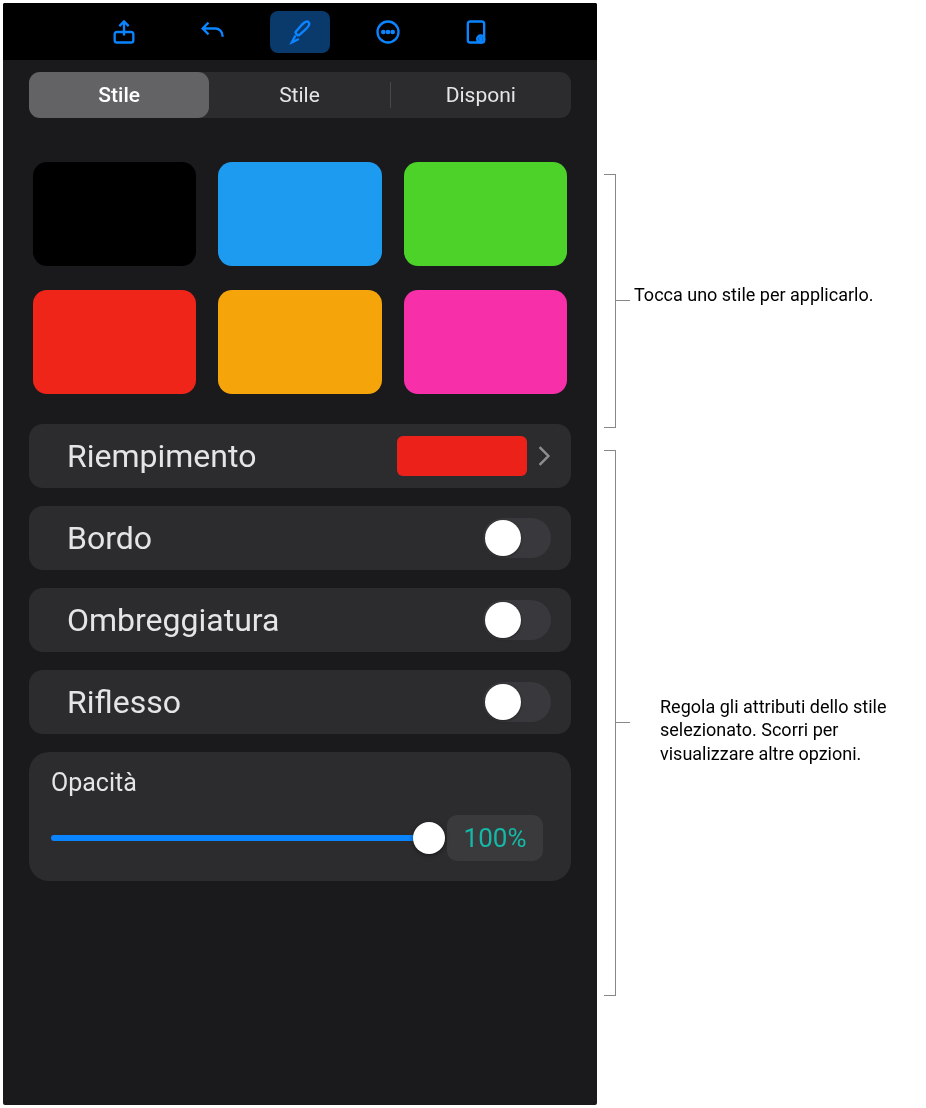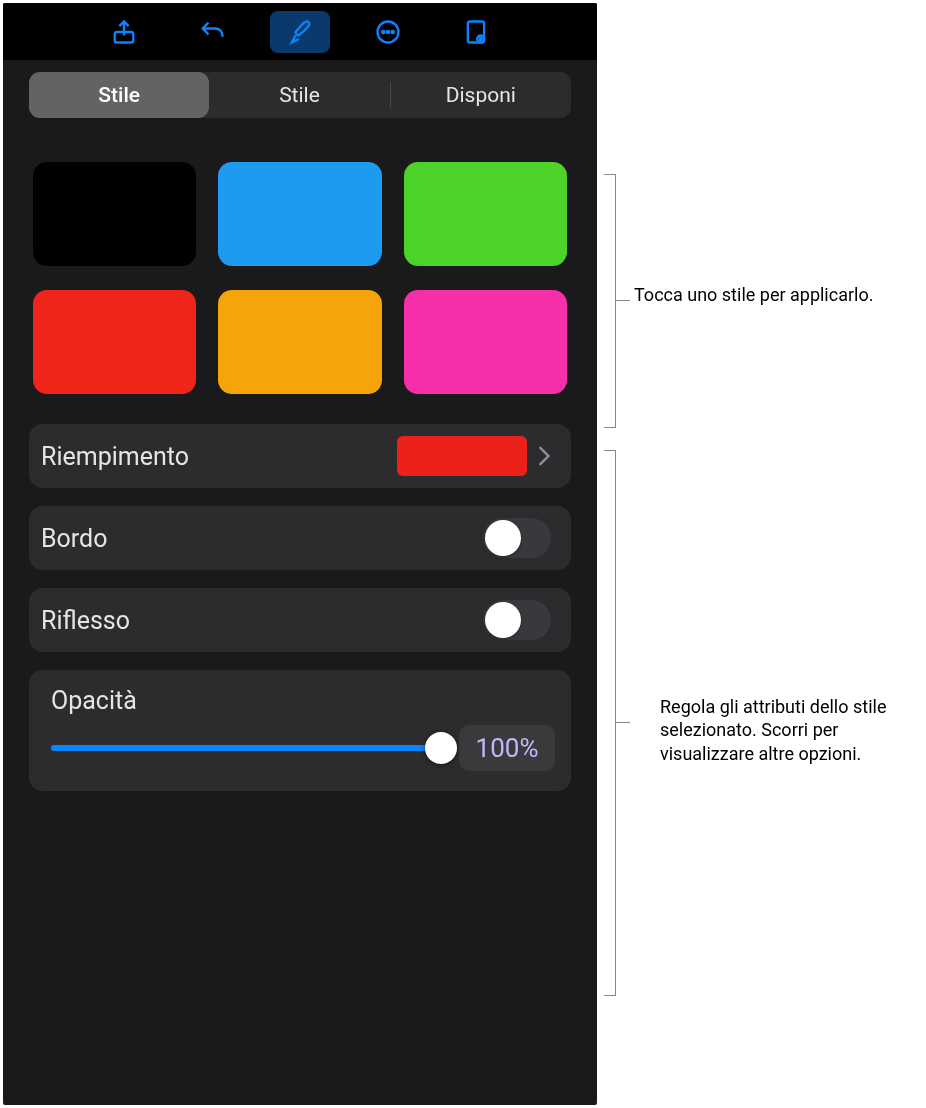--- a/index.html
+++ b/index.html
@@ -86,23 +86,23 @@
     display: flex;
     flex-direction: column;
     gap: 18px;
   }
   .option-row {
     background: #2c2c2e;
     border-radius: 14px;
     min-height: 64px;
     display: flex;
     align-items: center;
-    padding: 0 20px 0 12px;
+    padding: 0 20px 0 38px;
     color: #e5e5e7;
-    font-size: 25px;
+    font-size: 32px;
   }
   .option-row .row-label { flex: 1; }
   .fill-swatch {
     width: 130px;
     height: 40px;
     border-radius: 6px;
     margin-right: 10px;
   }
   .chevron {
     color: #8e8e93;
@@ -122,27 +122,27 @@
     width: 36px;
     height: 36px;
     background: #fff;
     border-radius: 50%;
     top: 2px;
     left: 2px;
     box-shadow: 0 1px 3px rgba(0,0,0,.4);
   }
   .opacity-row {
     background: #2c2c2e;
-    border-radius: 14px;
-    padding: 16px 16px 20px 22px;
+    border-radius: 20px;
+    padding: 16px 28px 20px 22px;
     color: #e5e5e7;
     font-size: 25px;
     display: flex;
     flex-direction: column;
-    gap: 10px;
+    gap: 18px;
   }
   .slider-line {
     display: flex;
     align-items: center;
     gap: 18px;
   }
   .slider-track {
     flex: 1;
     height: 6px;
     background: #0a84ff;
@@ -157,21 +157,21 @@
     width: 32px;
     height: 32px;
     background: #fff;
     border-radius: 50%;
     box-shadow: 0 1px 4px rgba(0,0,0,.5);
   }
   .opacity-value {
     background: #3a3a3c;
     border-radius: 10px;
     padding: 8px 14px;
-    color: #c4b5fd;
+    color: #14b8a6;
     font-size: 26px;
     min-width: 96px;
     text-align: center;
   }
   
   .callout {
     position: absolute;
     font-size: 18px;
     color: #000;
     line-height: 1.3;
@@ -262,20 +262,26 @@
         </span>
     </div>
 
     <div class="option-row">
       <span class="row-label">Bordo</span>
       <div class="toggle">
           <div class="toggle-knob"></div>
         </div>
     </div>
 
+    <div class="option-row">
+      <span class="row-label">Ombreggiatura</span>
+      <div class="toggle">
+          <div class="toggle-knob"></div>
+        </div>
+    </div>
 
     <div class="option-row">
       <span class="row-label">Riflesso</span>
       <div class="toggle">
           <div class="toggle-knob"></div>
         </div>
     </div>
 
     <div class="opacity-row">
       <span>Opacità</span>

